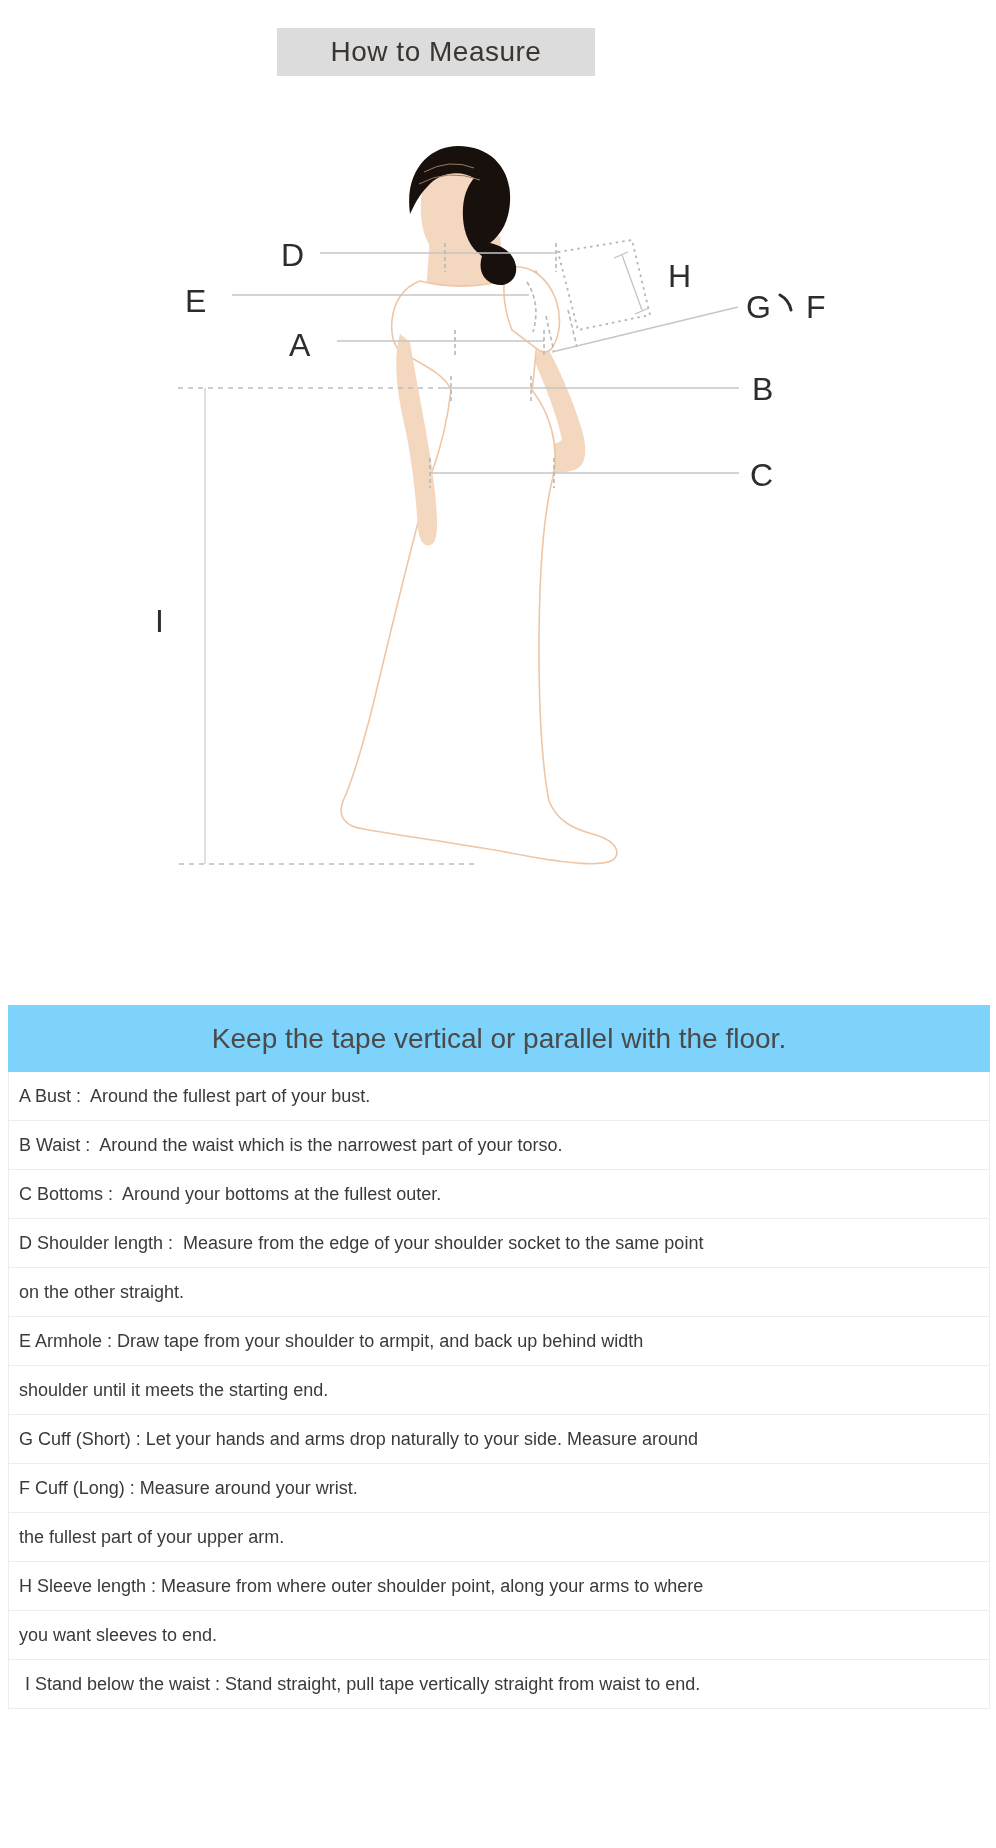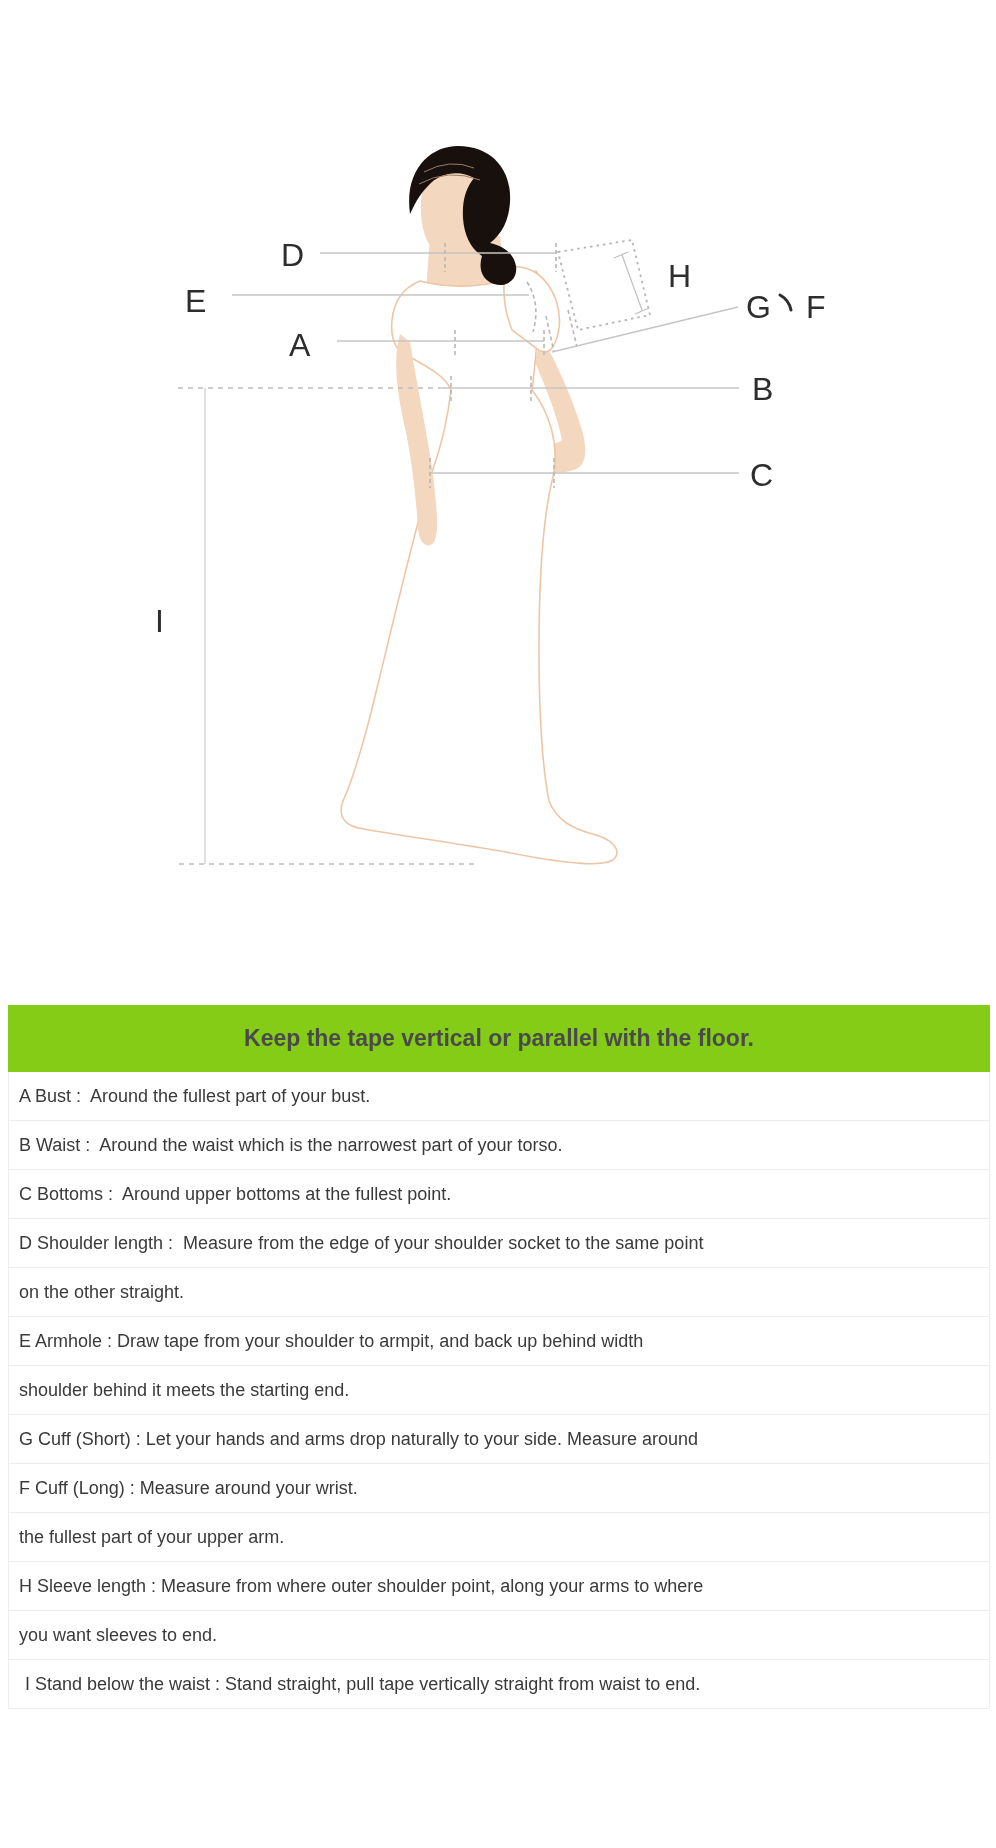--- a/index.html
+++ b/index.html
@@ -13,36 +13,37 @@
   }
 
   .figure-svg{position:absolute;left:0;top:120px;width:996px;height:780px;}
   .figure-svg text{font-family:"Liberation Sans","DejaVu Sans",sans-serif;font-size:32px;font-weight:300;fill:#2d2d2d;}
 
   .size-table{
     position:absolute;left:8px;top:1005px;width:980px;
     border-left:1px solid #ededed;border-right:1px solid #ededed;
   }
   .table-header{
-    height:67px;background:#84cc16;margin:0 -1px;
+    height:67px;background:#7dd3fc;margin:0 -1px;
     display:flex;align-items:center;justify-content:center;
-    font-size:23px;font-weight:700;color:#4a4a4a;
+    font-size:28px;font-weight:400;color:#4a4a4a;
   }
   .trow{
     height:48px;line-height:48px;border-bottom:1px solid #ededed;
     font-size:18px;font-weight:300;color:#3a3a3a;padding-left:10px;
     white-space:pre;overflow:hidden;
   }
   .trow:last-child{padding-left:16px;}
 </style>
 </head>
 <body>
 
 <div class="page">
 
+  <div class="title-box">How to Measure</div>
 
   <svg class="figure-svg" viewBox="0 120 996 780">
 
     <path d="M 541 336 C 555 360 572 396 582 430 C 588 452 586 466 574 470 C 556 476 530 472 516 464
          C 508 458 510 448 520 446 C 540 444 556 446 562 440 C 558 418 546 388 535 362 Z" fill="#f4d7bf"></path>
 
     <path d="M 430 236 L 426 292 Q 470 308 506 286 L 500 236 Z" fill="#f4d7bf"></path>
 
     <path d="M 420 281
          C 402 288 394 302 392 320
@@ -118,25 +119,25 @@
     <text x="806" y="318">F</text>
     <text x="752" y="400">B</text>
     <text x="750" y="486">C</text>
     <text x="155" y="632">I</text>
   </svg>
 
   <div class="size-table">
     <div class="table-header">Keep the tape vertical or parallel with the floor.</div>
     <div class="trow">A Bust :  Around the fullest part of your bust.</div>
     <div class="trow">B Waist :  Around the waist which is the narrowest part of your torso.</div>
-    <div class="trow">C Bottoms :  Around upper bottoms at the fullest point.</div>
+    <div class="trow">C Bottoms :  Around your bottoms at the fullest outer.</div>
     <div class="trow">D Shoulder length :  Measure from the edge of your shoulder socket to the same point</div>
     <div class="trow">on the other straight.</div>
     <div class="trow">E Armhole : Draw tape from your shoulder to armpit, and back up behind width</div>
-    <div class="trow">shoulder behind it meets the starting end.</div>
+    <div class="trow">shoulder until it meets the starting end.</div>
     <div class="trow">G Cuff (Short) : Let your hands and arms drop naturally to your side. Measure around</div>
     <div class="trow">F Cuff (Long) : Measure around your wrist.</div>
     <div class="trow">the fullest part of your upper arm.</div>
     <div class="trow">H Sleeve length : Measure from where outer shoulder point, along your arms to where</div>
     <div class="trow">you want sleeves to end.</div>
     <div class="trow">I Stand below the waist : Stand straight, pull tape vertically straight from waist to end.</div>
   </div>
 
 </div>
 

